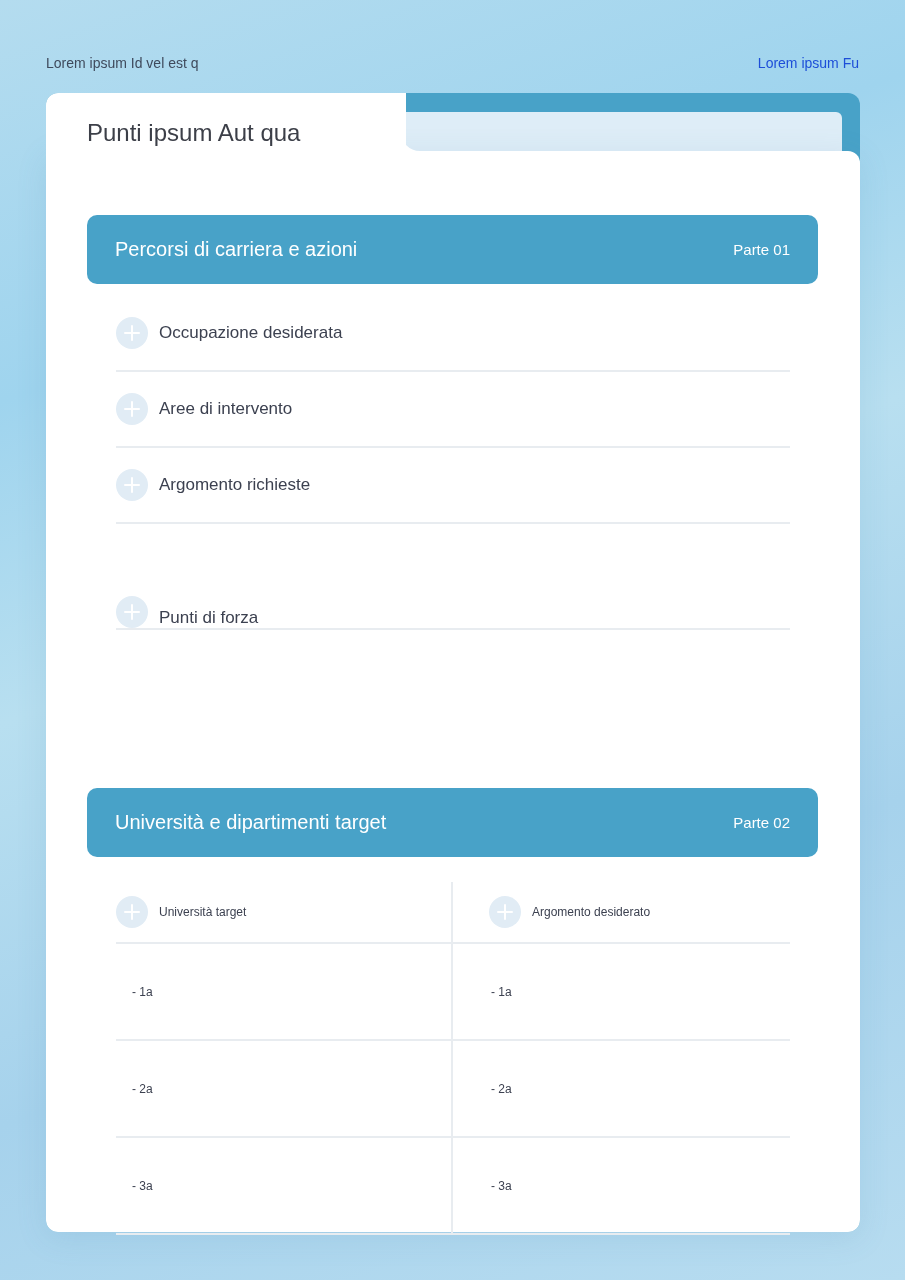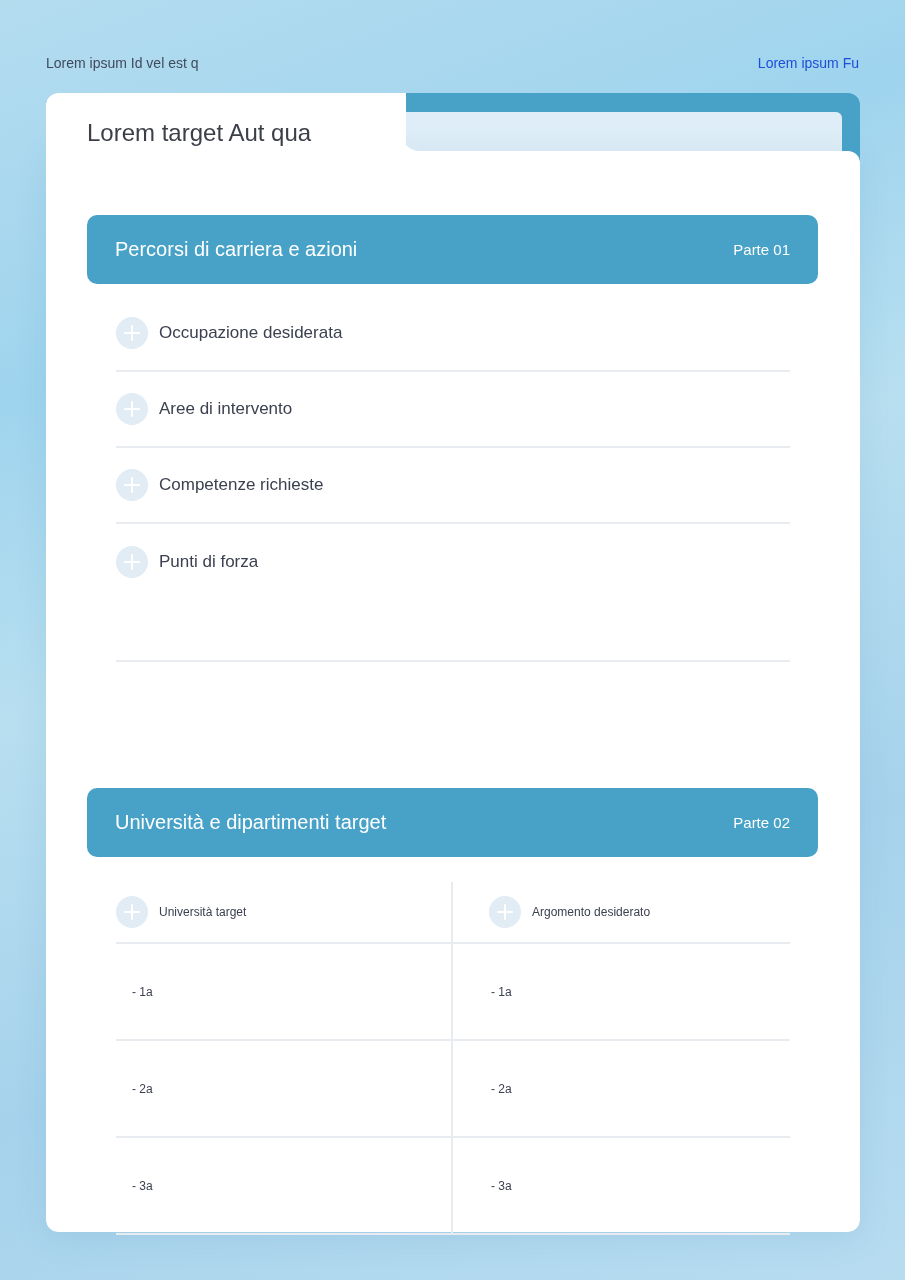--- a/index.html
+++ b/index.html
@@ -78,41 +78,41 @@
 <div class="top-left">Lorem ipsum Id vel est q</div>
 <div class="top-right">Lorem ipsum Fu</div>
 
 <div class="folder-back"></div>
 <div class="folder-tab-inner"></div>
 <div class="folder-front"></div>
 <div class="folder-tab"></div>
 <svg class="folder-tab-curve" width="60" height="60" viewBox="0 0 60 60">
   <path d="M0 0 L12 0 Q22 0 28 12 L36 34 Q44 58 60 58 L60 60 L0 60 Z" fill="#ffffff"></path>
 </svg>
-<div class="doc-title">Lorem target Aut qua</div>
+<div class="doc-title">Punti ipsum Aut qua</div>
 
 <div class="section-header" style="top:215px;">
   <span class="title">Percorsi di carriera e azioni</span>
   <span class="part">Parte 01</span>
 </div>
 
 <div class="list" style="top:296px;">
   <div class="list-item">
     <span class="plus"></span>
     <span class="list-label">Occupazione desiderata</span>
   </div>
   <div class="list-item">
     <span class="plus"></span>
     <span class="list-label">Aree di intervento</span>
   </div>
   <div class="list-item">
     <span class="plus"></span>
-    <span class="list-label">Competenze richieste</span>
+    <span class="list-label">Argomento richieste</span>
   </div>
-  <div class="list-item" style="height:138px; align-items:flex-start; padding-top:22px;">
+  <div class="list-item" style="height:106px; align-items:flex-end; padding-top:22px;">
     <span class="plus"></span>
     <span class="list-label" style="margin-top:6px;">Punti di forza</span>
   </div>
 </div>
 
 <div class="section-header" style="top:788px;">
   <span class="title">Università e dipartimenti target</span>
   <span class="part">Parte 02</span>
 </div>
 

